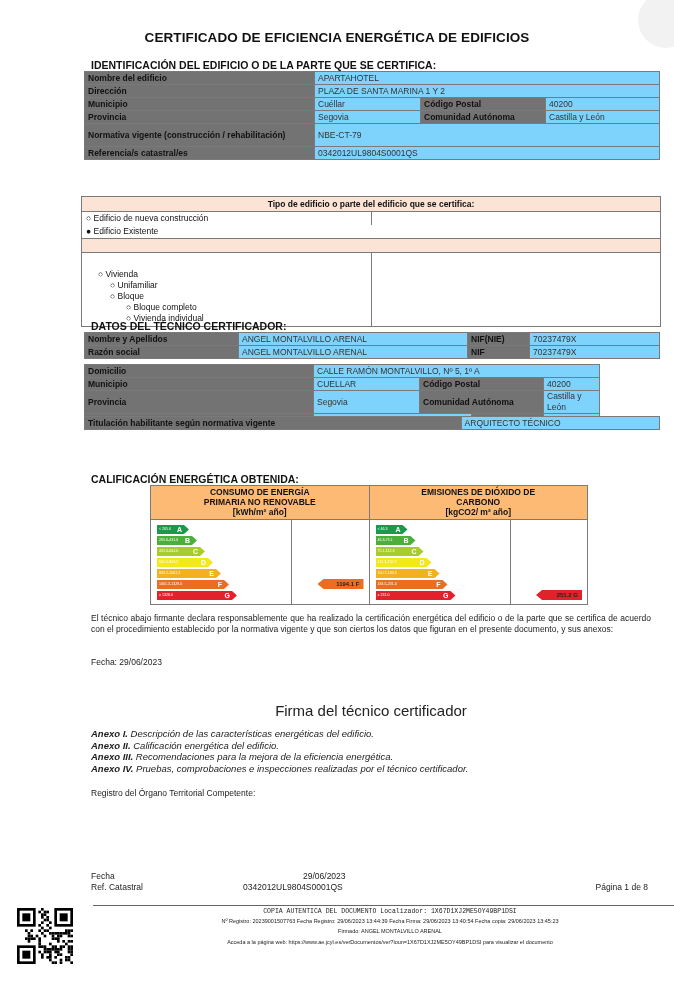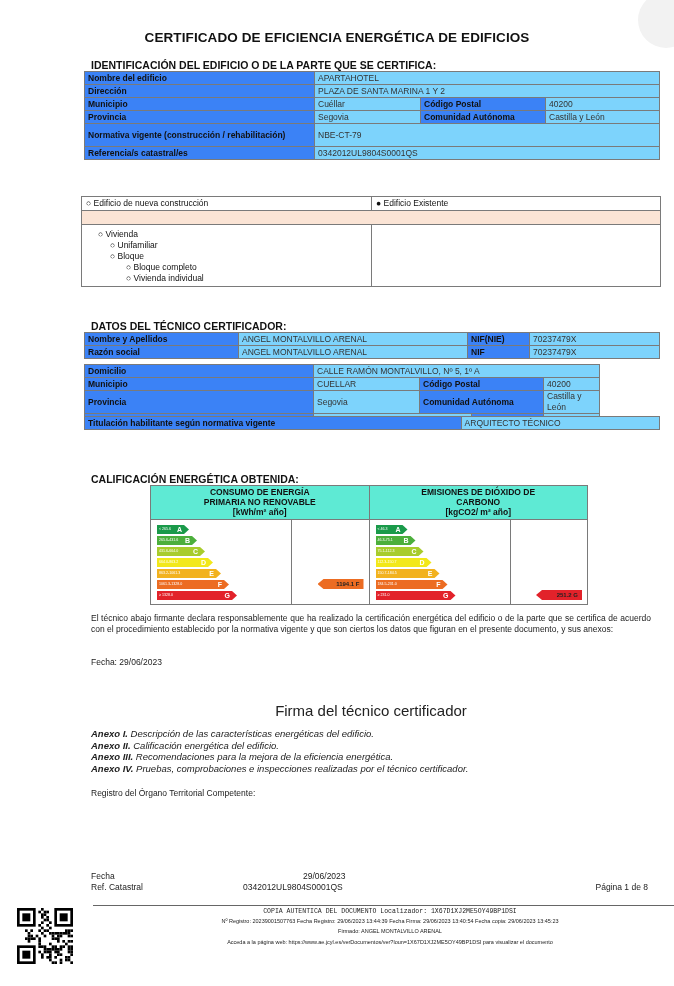--- a/index.html
+++ b/index.html
@@ -3,33 +3,33 @@
 <meta charset="utf-8">
 <style>
   html, body { margin:0; padding:0; background:#ffffff; }
   body { width:674px; height:986px; position:relative; overflow:hidden;
          font-family:"Liberation Sans", sans-serif; color:#111; font-size:8.5px; }
   .corner-circle { position:absolute; right:-20px; top:-8px; width:56px; height:56px; border-radius:50%; background:#f2f2f2; }
   .title { position:absolute; left:0; width:674px; top:30px; text-align:center; font-weight:bold; font-size:13.5px; letter-spacing:0.1px; }
   .sec-h { position:absolute; font-weight:bold; font-size:10.5px; }
   table.t { position:absolute; border-collapse:collapse; }
   table.t td { border:1px solid #7a7a7a; padding:0 3px; height:12px; line-height:11px; font-size:8.5px; vertical-align:middle; }
-  td.lbl { background:#3b82f6; font-weight:bold; }
+  td.lbl { background:#737373; font-weight:bold; }
   td.val { background:#7dd3fc; color:#333; }
   .tipo { position:absolute; left:81px; top:196px; width:578px; border:1px solid #7a7a7a; }
   .tipo .hdr { background:#fbe4d5; text-align:center; font-weight:bold; height:14px; line-height:14px; border-bottom:1px solid #7a7a7a; }
-  .tipo .row { display:flex; border-bottom:1px solid #7a7a7a; }
+  .tipo .row { display:flex; border-bottom:1px solid #7a7a7a;flex-direction:column; }
   .tipo .cell { padding:1px 4px; line-height:11px; }
   .tipo .cell.left { width:281px; border-right:1px solid #7a7a7a; }
   .tipo .band { background:#fbe4d5; height:13px; border-bottom:1px solid #7a7a7a; }
   .ind1 { padding-left:12px; } .ind2 { padding-left:24px; } .ind3 { padding-left:40px; }
   .cal { position:absolute; left:150px; top:485px; width:436px; border:1px solid #7a7a7a; display:flex; }
   .cal .half { width:218px; }
   .cal .half + .half { border-left:1px solid #7a7a7a; }
-  .cal .chdr { background:#5eead4; text-align:center; font-weight:bold; font-size:8.5px; line-height:10px; padding:1px 0; height:31px; border-bottom:1px solid #7a7a7a; }
+  .cal .chdr { background:#fdba74; text-align:center; font-weight:bold; font-size:8.5px; line-height:10px; padding:1px 0; height:31px; border-bottom:1px solid #7a7a7a; }
   .cal .body { display:flex; height:84px; }
   .cal .scale { width:140px; border-right:1px solid #7a7a7a; position:relative; }
   .cal .res { flex:1; position:relative; }
   .bar { position:absolute; left:6px; height:9px; color:#fff; font-size:3.6px; line-height:9px; padding-left:2px; box-sizing:border-box;
          clip-path:polygon(0 0, calc(100% - 5px) 0, 100% 50%, calc(100% - 5px) 100%, 0 100%); }
   .bar .lt { position:absolute; right:7px; top:0; font-size:7px; font-weight:bold; }
   .ptr { position:absolute; right:5px; height:10px; width:46px; color:#222; font-weight:bold; font-size:6px; line-height:10px; text-align:right; padding-right:4px; box-sizing:border-box;
          clip-path:polygon(0 50%, 6px 0, 100% 0, 100% 100%, 6px 100%); }
   .para { position:absolute; left:91px; width:560px; font-size:8.5px; line-height:10.5px; color:#222; text-align:justify; }
   .anexos { position:absolute; left:91px; top:728px; font-size:9.5px; line-height:11.5px; font-style:italic; color:#222; }
@@ -78,27 +78,28 @@
         <td class="val" colspan="3">NBE-CT-79</td>
       </tr>
   <tr>
         <td class="lbl">Referencia/s catastral/es</td>
         <td class="val" colspan="3">0342012UL9804S0001QS</td>
       </tr>
 </tbody>
   </table>
 
 <div class="tipo">
+  <div class="hdr">Tipo de edificio o parte del edificio que se certifica:</div>
   <div class="row">
     <div class="cell left"><span>○ </span><span>Edificio de nueva construcción</span></div>
     <div class="cell"><span>● </span><span>Edificio Existente</span></div>
   </div>
   <div class="band"></div>
   <div class="row" style="border-bottom:none;">
-    <div class="cell left" style="padding-top:4px;padding-bottom:2px;">
+    <div class="cell left" style="padding-top:16px;padding-bottom:2px;">
       <div class="ind1"><span>○ </span><span>Vivienda</span></div>
       <div class="ind2"><span>○ </span><span>Unifamiliar</span></div>
       <div class="ind2"><span>○ </span><span>Bloque</span></div>
       <div class="ind3"><span>○ </span><span>Bloque completo</span></div>
       <div class="ind3"><span>○ </span><span>Vivienda individual</span></div>
     </div>
   </div>
 </div>
 
 <div class="sec-h" style="left:91px;top:320px;">DATOS DEL TÉCNICO CERTIFICADOR:</div>

